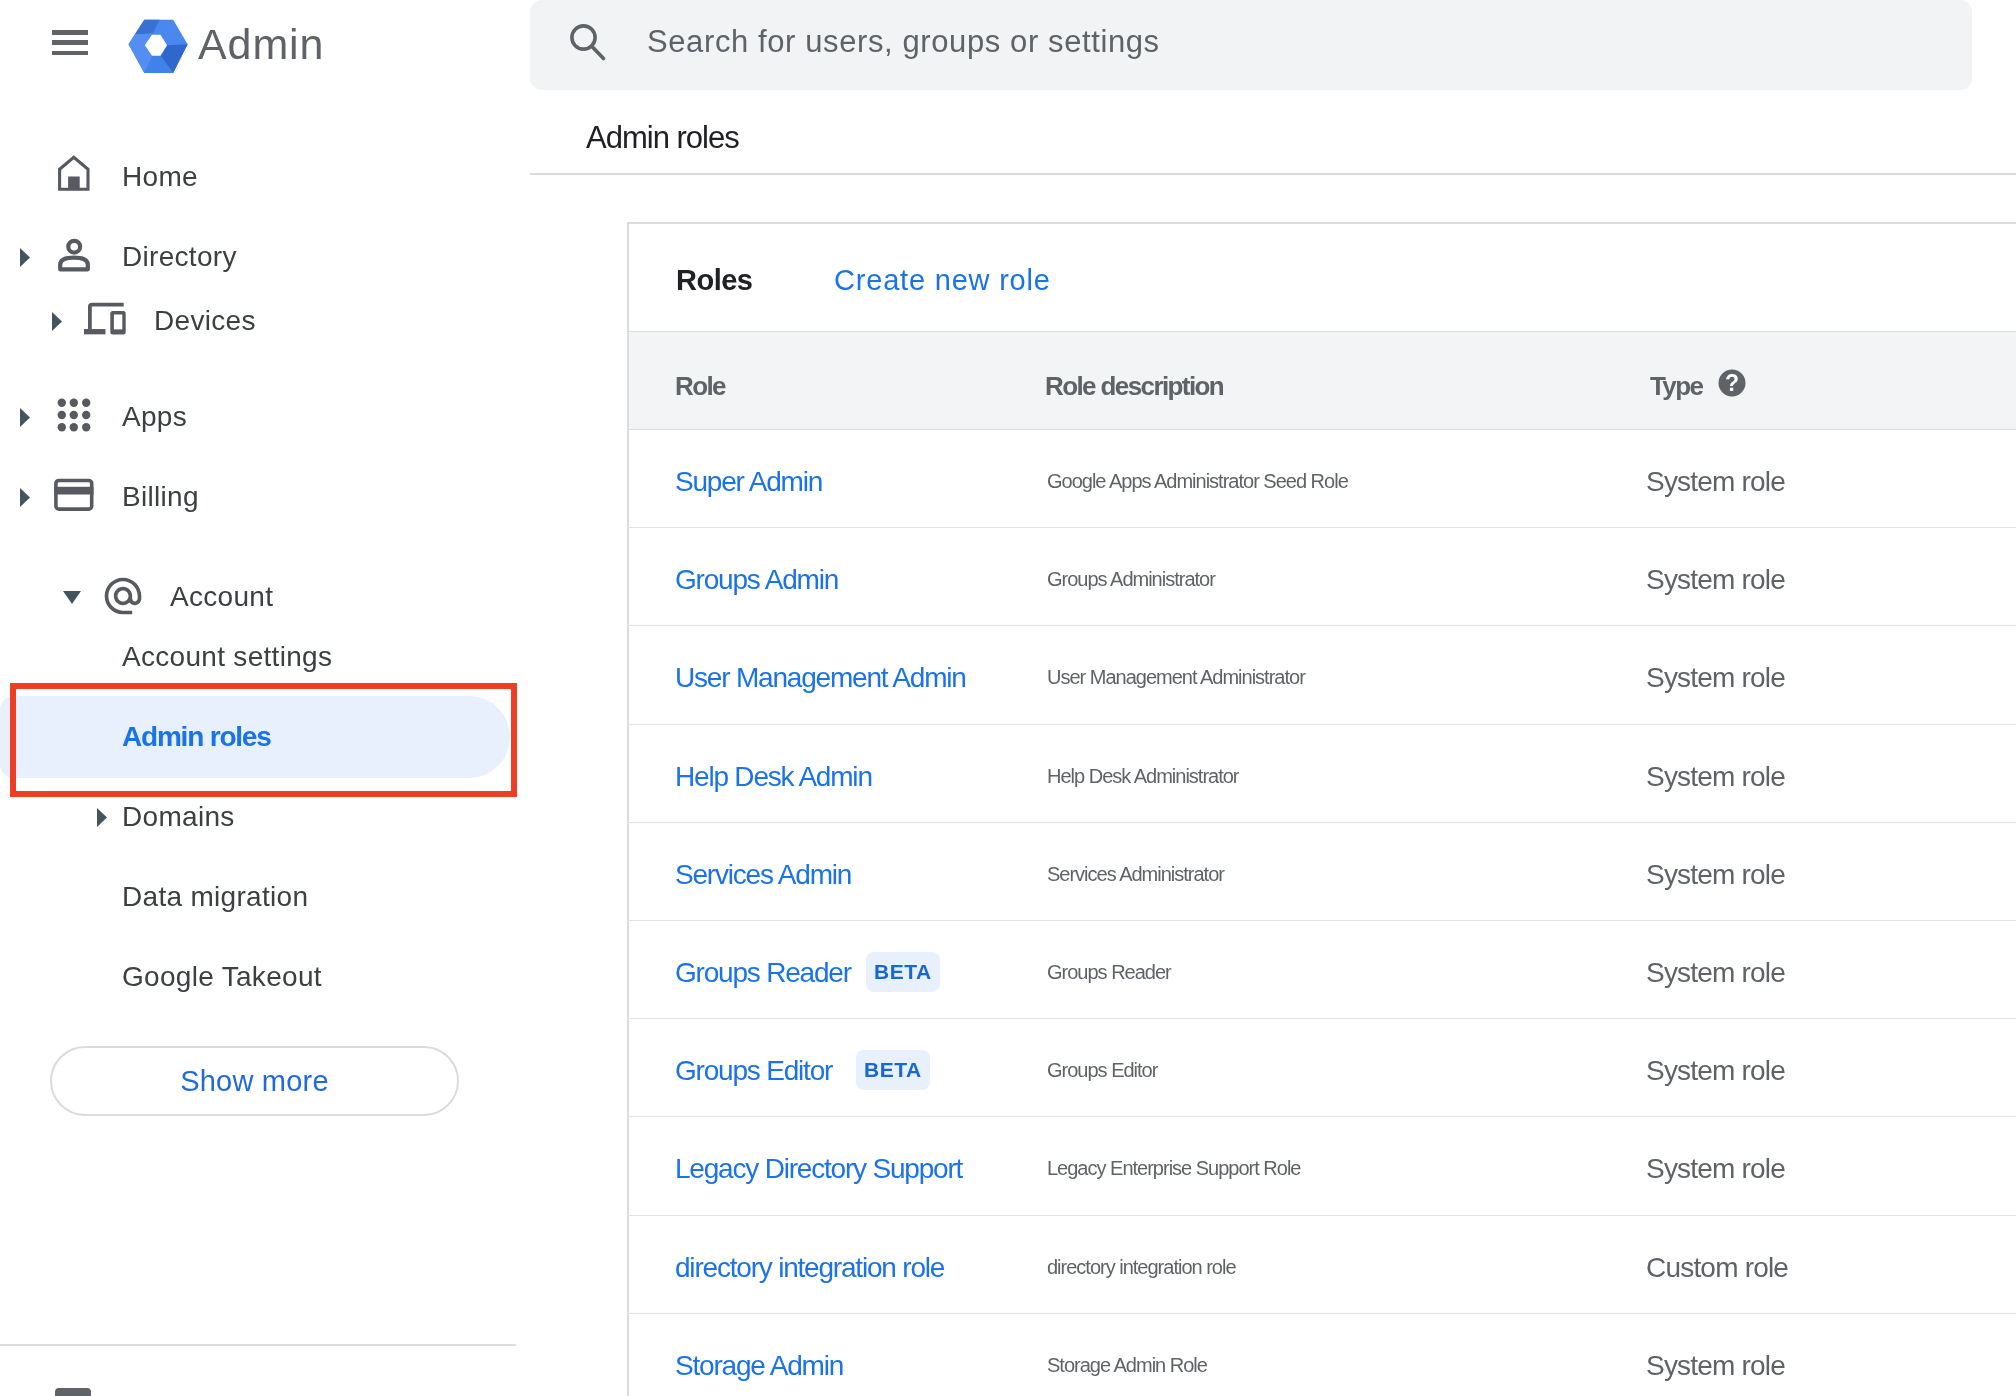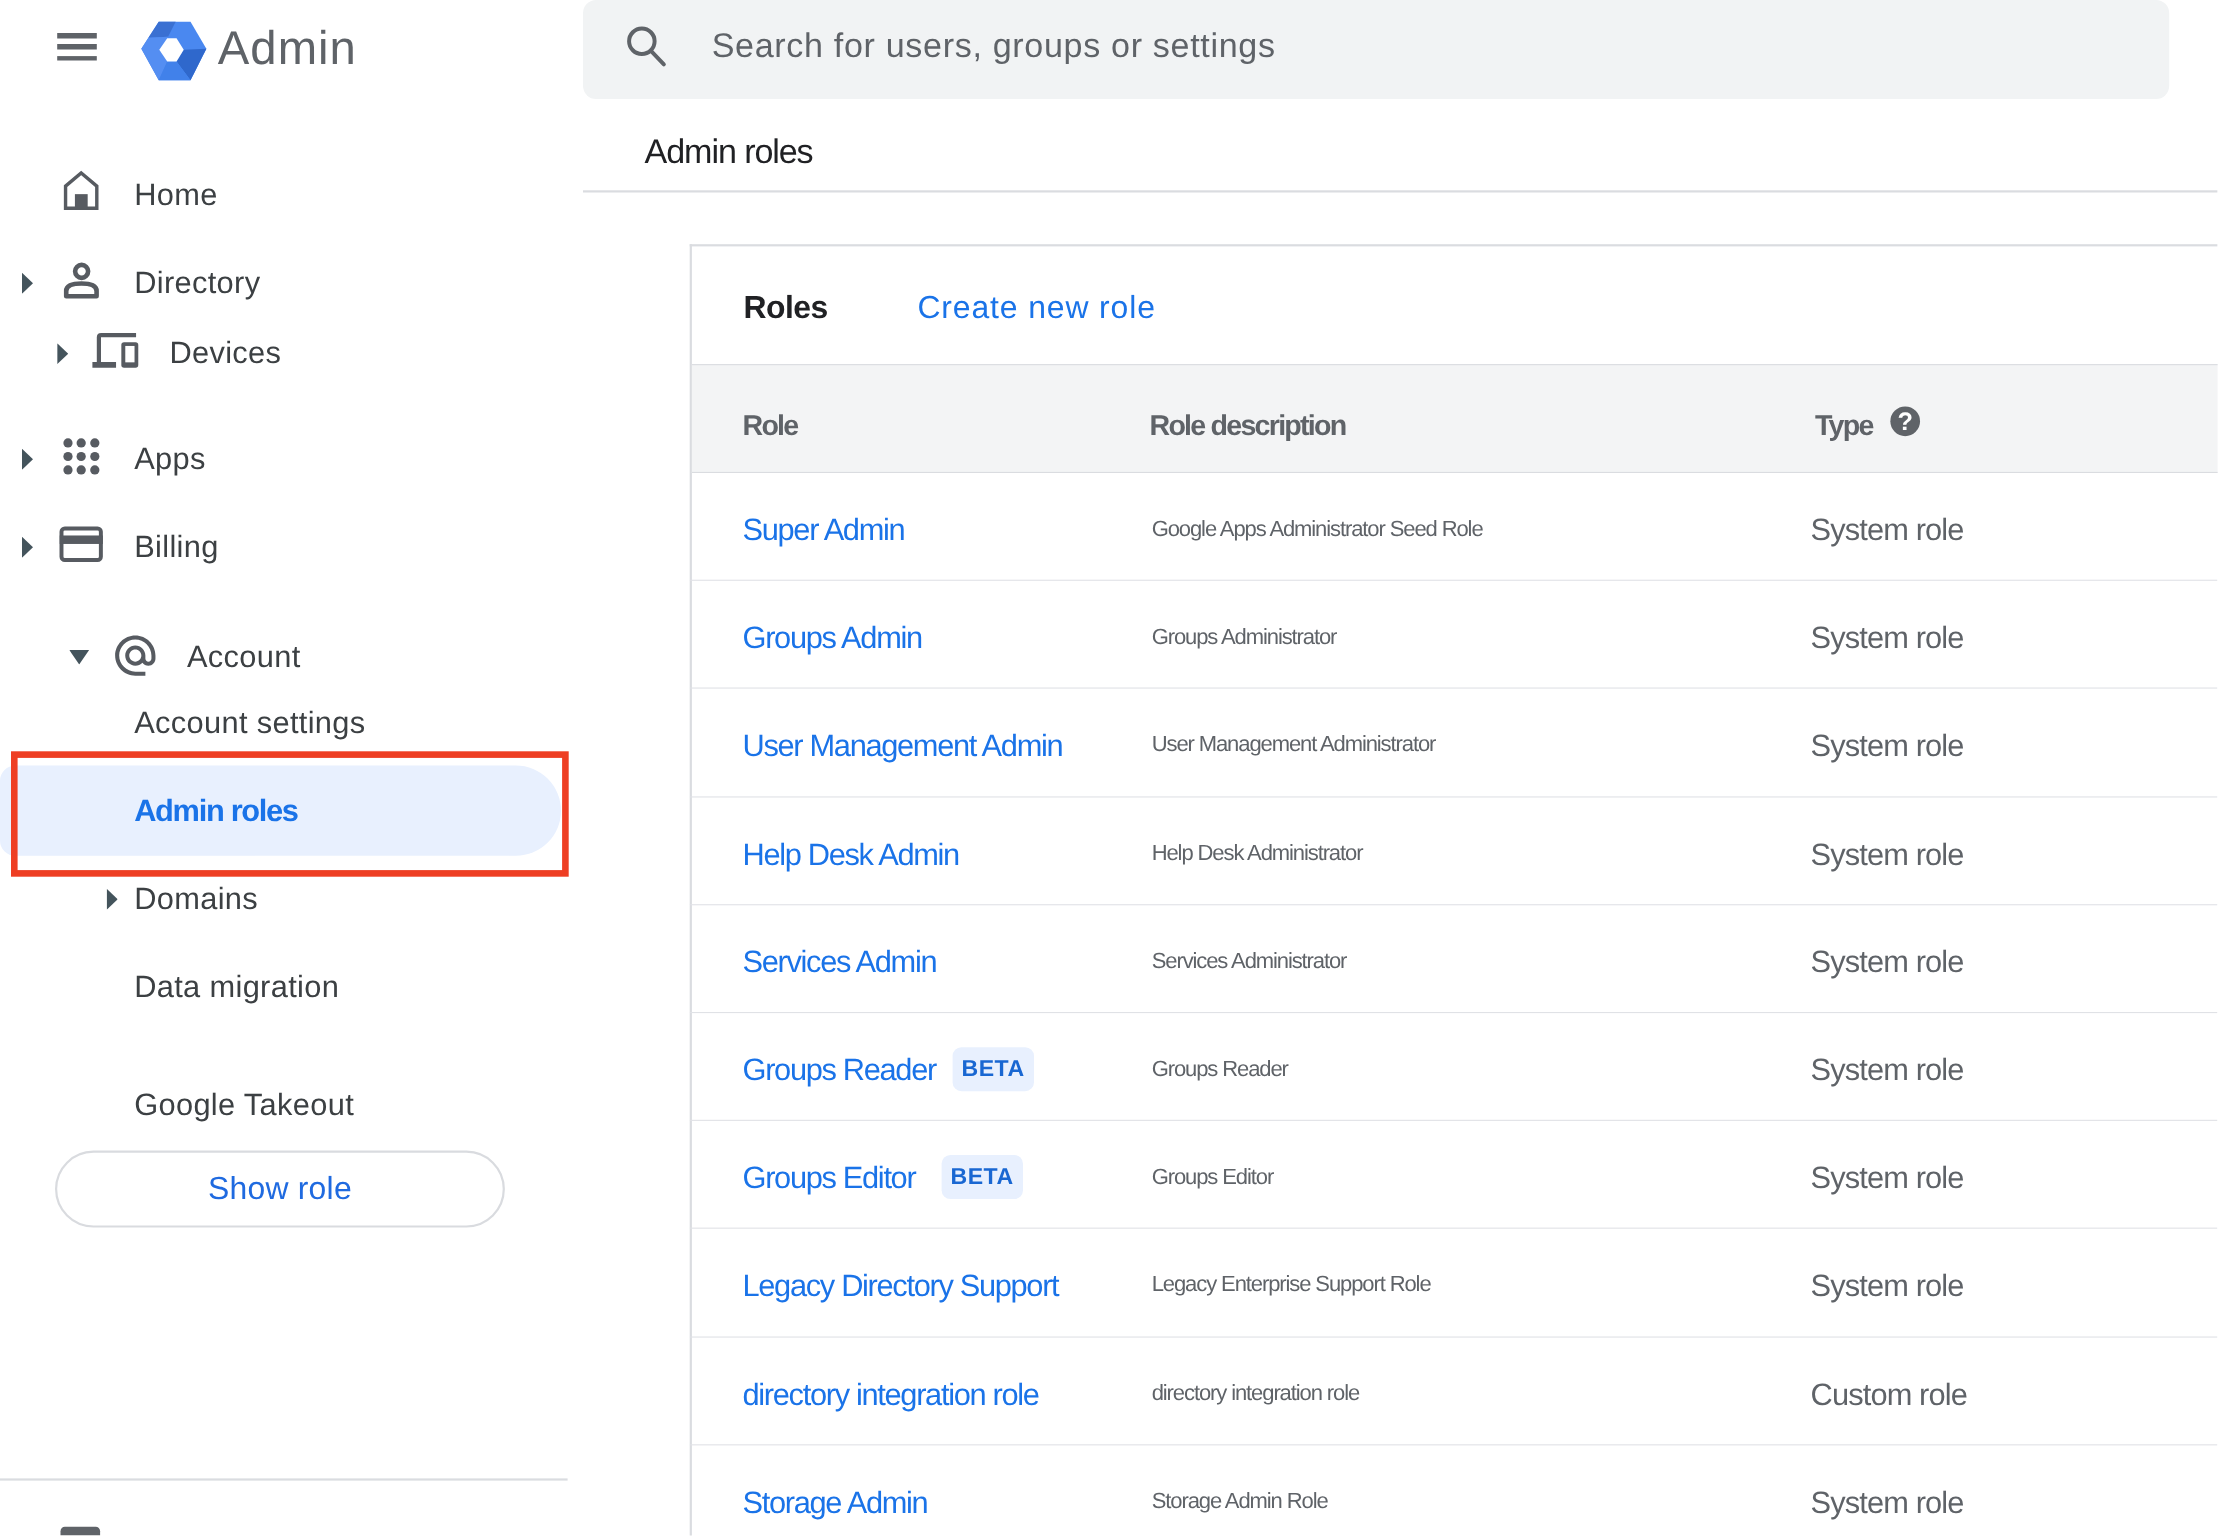--- a/index.html
+++ b/index.html
@@ -145,28 +145,28 @@
     </div>
   <div class="navitem" style="top:640px;">
     <svg class="caret" style="left:97px;top:30.5px;" width="10" height="19" viewBox="0 0 10 19">
         <polygon points="0,0 10,9.5 0,19" fill="#44545c"></polygon>
       </svg>
     <div class="navlabel">Domains</div>
   </div>
   <div class="navitem" style="top:720px;">
       <div class="navlabel">Data migration</div>
     </div>
-  <div class="navitem" style="top:828px;">
+  <div class="navitem" style="top:800px;">
       <div class="navlabel">Google Takeout</div>
     </div>
 </div>
 <div id="pill" class="abs"></div>
 <div id="pill-label" class="abs">Admin roles</div>
 <div id="redrect" class="abs"></div>
-<div id="showmore" class="abs">Show role</div>
+<div id="showmore" class="abs">Show more</div>
 <div id="sidebarrule" class="abs"></div>
 <div id="bottomicon" class="abs"></div>
 
 <div id="card" class="abs">
   <div id="roles-h" class="abs">Roles</div>
   <div id="createnew" class="abs">Create new role</div>
   <div id="thead" class="abs">
     <div class="th" style="left:46px;">Role</div>
     <div class="th" style="left:416px;">Role description</div>
     <div class="th" style="left:1021px;">Type</div>

